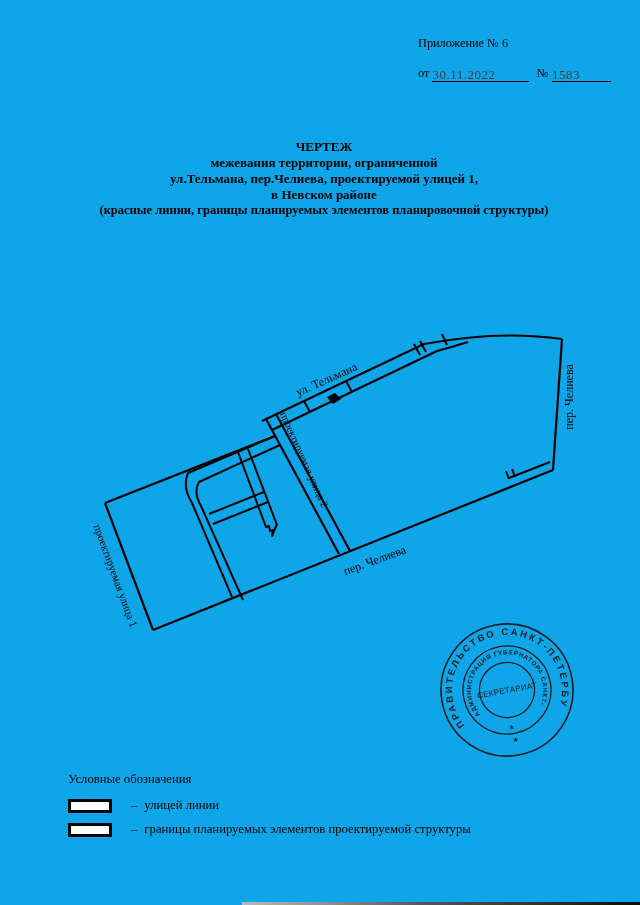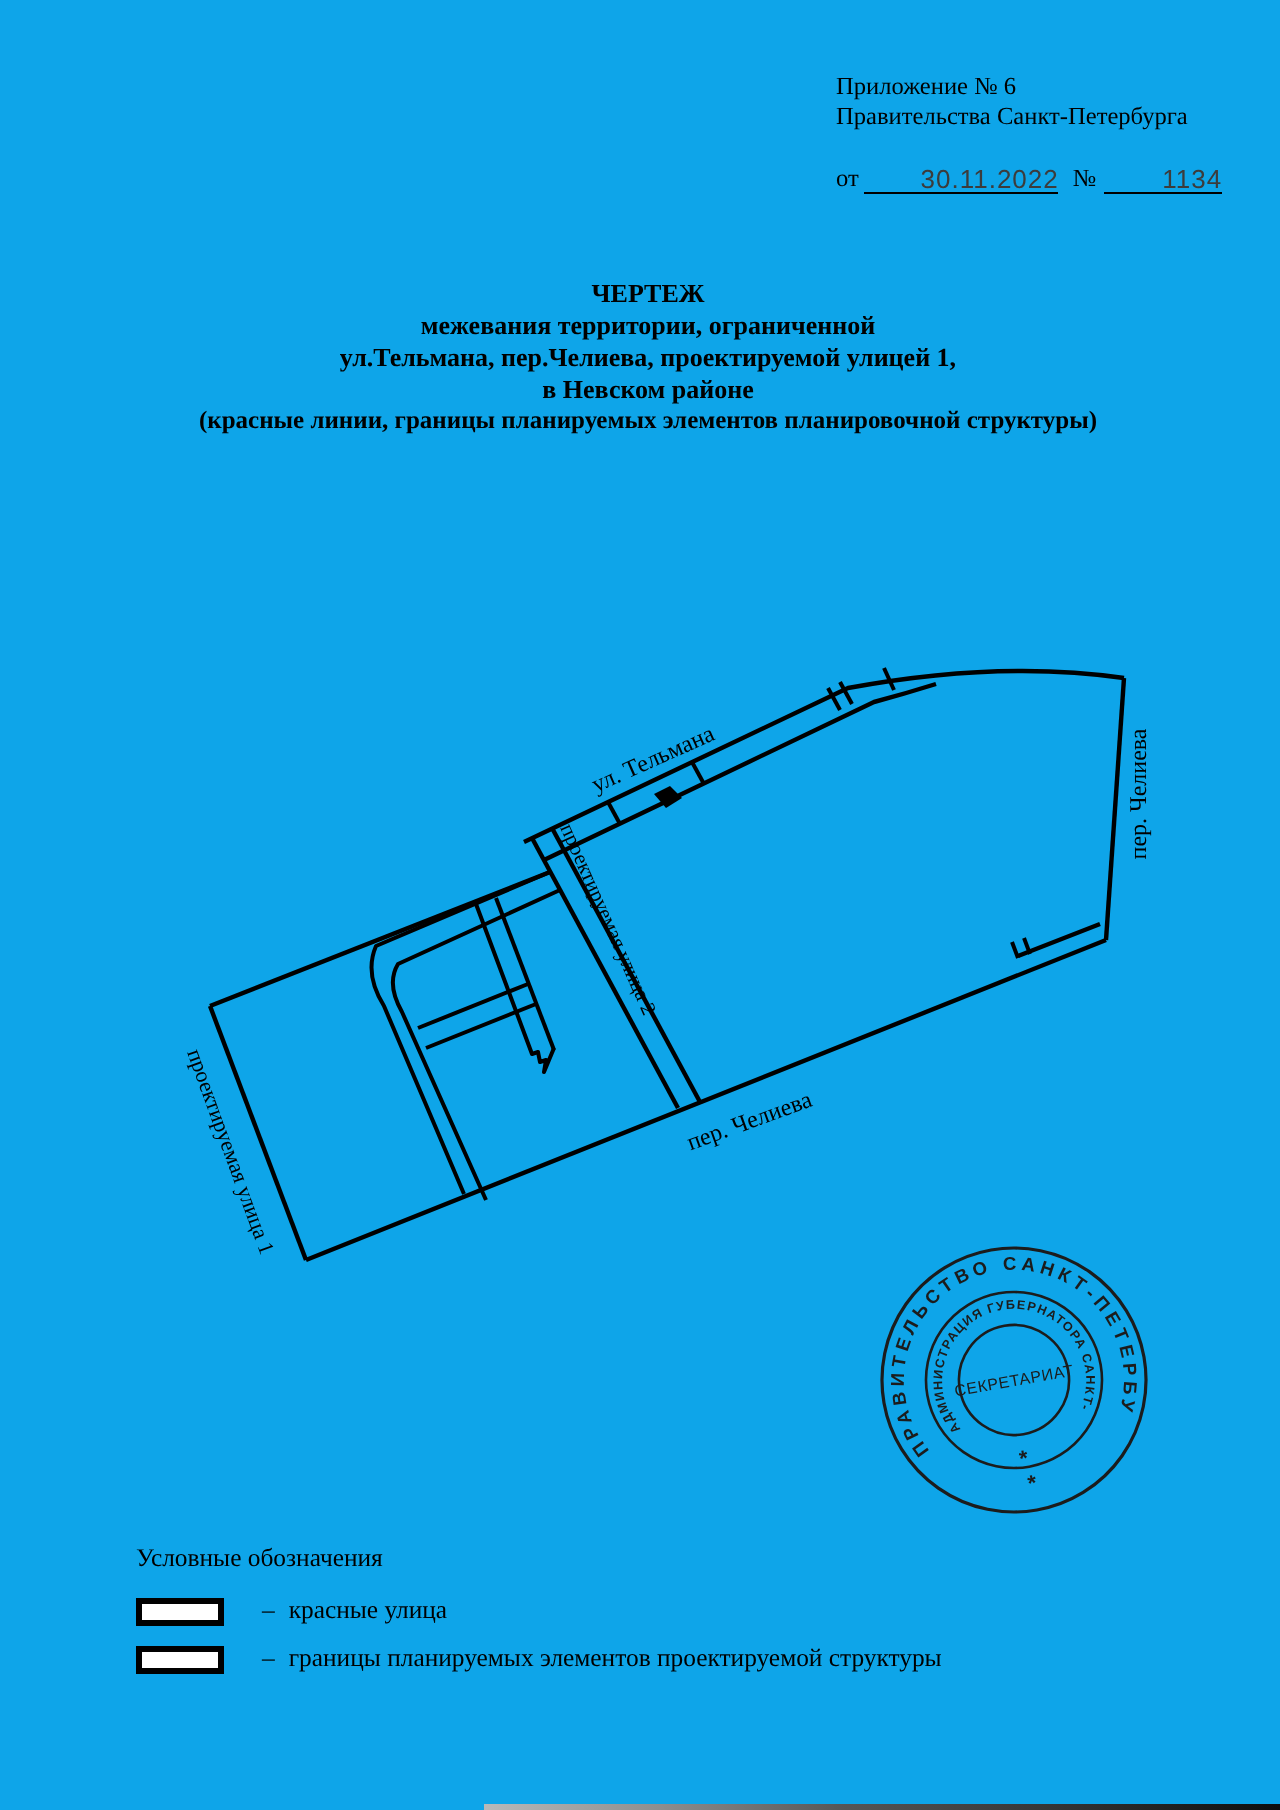--- a/index.html
+++ b/index.html
@@ -11,22 +11,22 @@
     font-family:"Liberation Serif", serif;
     color:#000;
   }
   
   #req{
     position:absolute;left:418px;top:36px;
     font-size:12.3px;line-height:15.4px;white-space:nowrap;
   }
   #req .sig-row{display:flex;align-items:flex-end;margin-top:15px;}
   #req .u{
-    display:inline-block;border-bottom:1.3px solid #000;text-align:right;
-    font-family:Liberation Sans, sans-serif;font-size:13px;color:#3c3c3c;
+    display:inline-block;border-bottom:1.3px solid #000;text-align:left;
+    font-family:Liberation Serif, serif;font-size:13px;color:#3c3c3c;
     letter-spacing:.5px;line-height:13px;
   }
   #req .u.date{width:97px;margin-left:3px;}
   #req .u.num{width:59px;margin-left:4px;}
   #req .nsign{margin-left:7px;}
   
   #title{
     position:absolute;left:0;top:139px;width:648px;text-align:center;
     font-weight:bold;font-size:13px;line-height:15.9px;
   }
@@ -51,26 +51,25 @@
     background:linear-gradient(90deg,#b9b9b9 0%,#8e8e8e 22%,#565656 45%,#343434 72%,#0d0d0d 100%);
   }
 </style>
 </head>
 <body>
 
 <div id="page">
 
   <div id="req">
     <div>Приложение № 6</div>
-    <div>Правительства Санкт-Петербурга</div>
     <div class="sig-row">
       <span>от</span>
       <span class="u date">30.11.2022</span>
       <span class="nsign">№</span>
-      <span class="u num">1134</span>
+      <span class="u num">1583</span>
     </div>
   </div>
 
   <div id="title">
     <div>ЧЕРТЕЖ</div>
     <div>межевания территории, ограниченной</div>
     <div>ул.Тельмана,  пер.Челиева,  проектируемой улицей 1,</div>
     <div>в Невском районе</div>
     <div class="t5">(красные линии, границы планируемых элементов планировочной структуры)</div>
   </div>
@@ -129,21 +128,21 @@
       <text fill="#1c1c1c" stroke="none" text-anchor="middle" x="-2" y="43" font-family="Liberation Sans, sans-serif" font-size="11" font-weight="bold">*</text>
       <text fill="#1c1c1c" stroke="none" text-anchor="middle" x="0" y="56" font-family="Liberation Sans, sans-serif" font-size="11" font-weight="bold">*</text>
     </g>
   </svg>
 
   <div id="legend">
     <div class="lg-title">Условные обозначения</div>
     <div class="lg-row">
       <div class="swatch"></div>
       <div class="lg-text">
-        <span class="dash">–</span><span>красные улица</span>
+        <span class="dash">–</span><span>улицей линии</span>
       </div>
     </div>
     <div class="lg-row">
       <div class="swatch"></div>
       <div class="lg-text">
         <span class="dash">–</span><span>границы планируемых элементов проектируемой структуры</span>
       </div>
     </div>
   </div>
 

